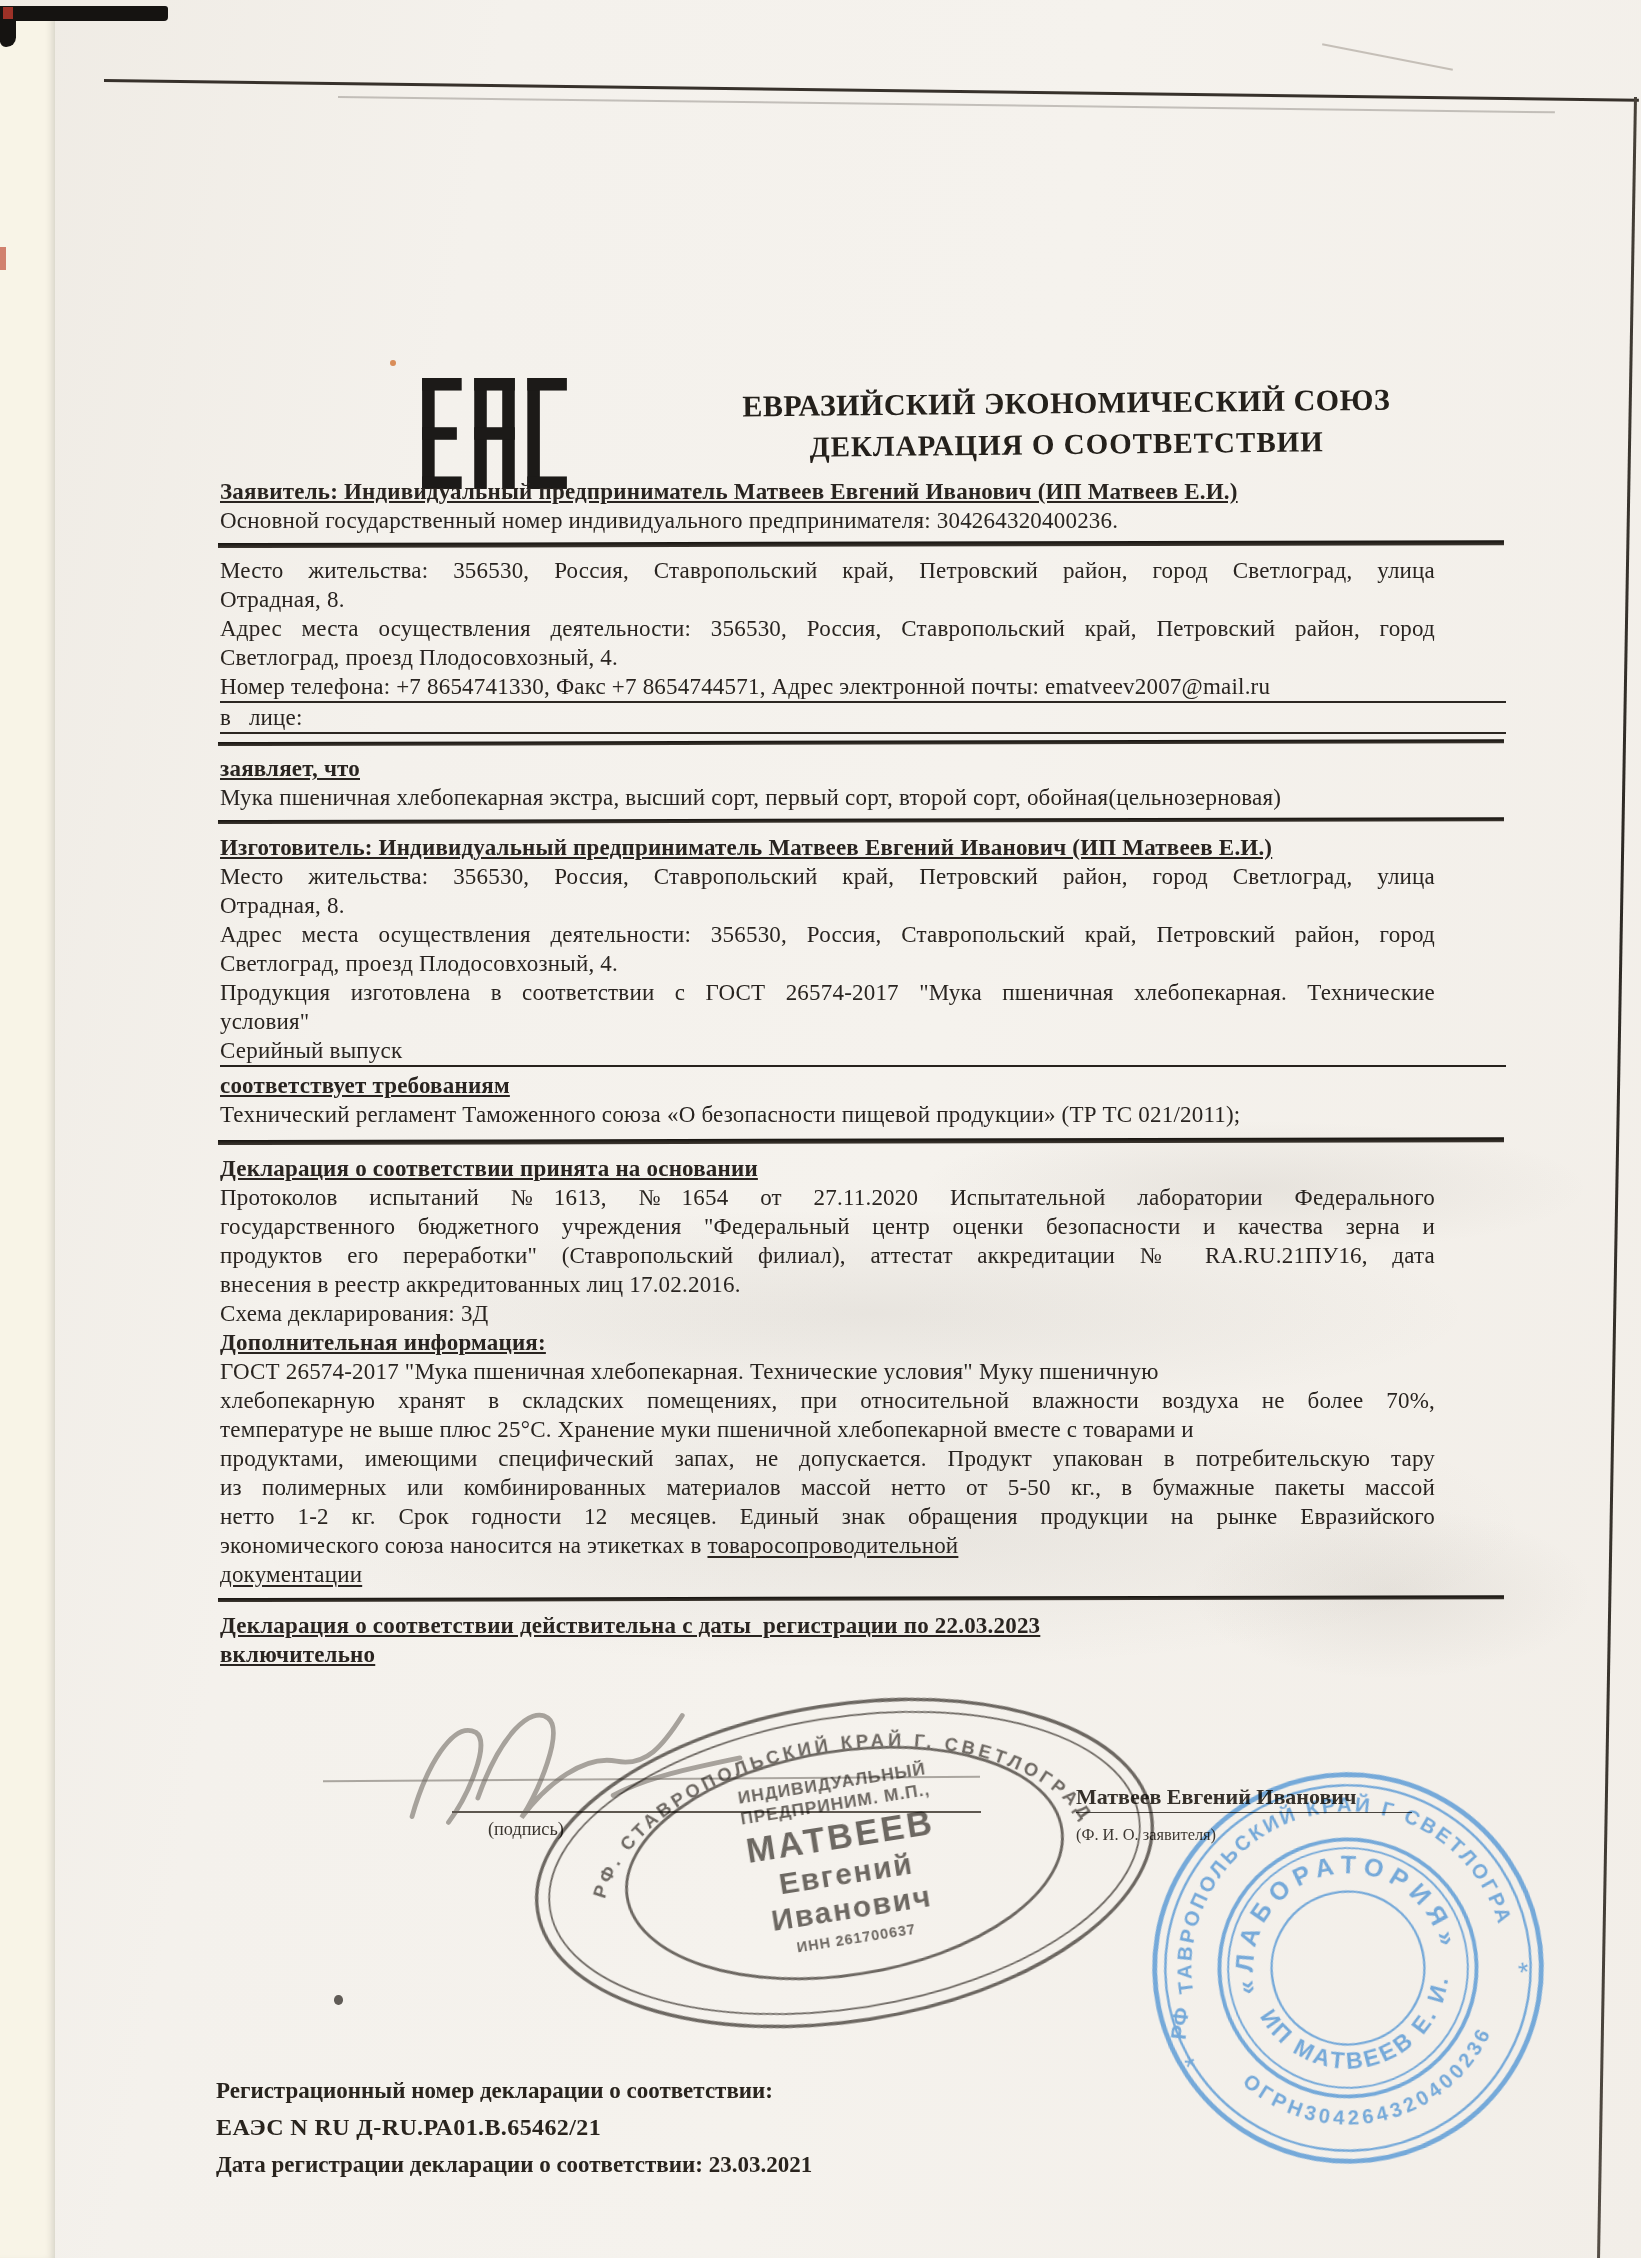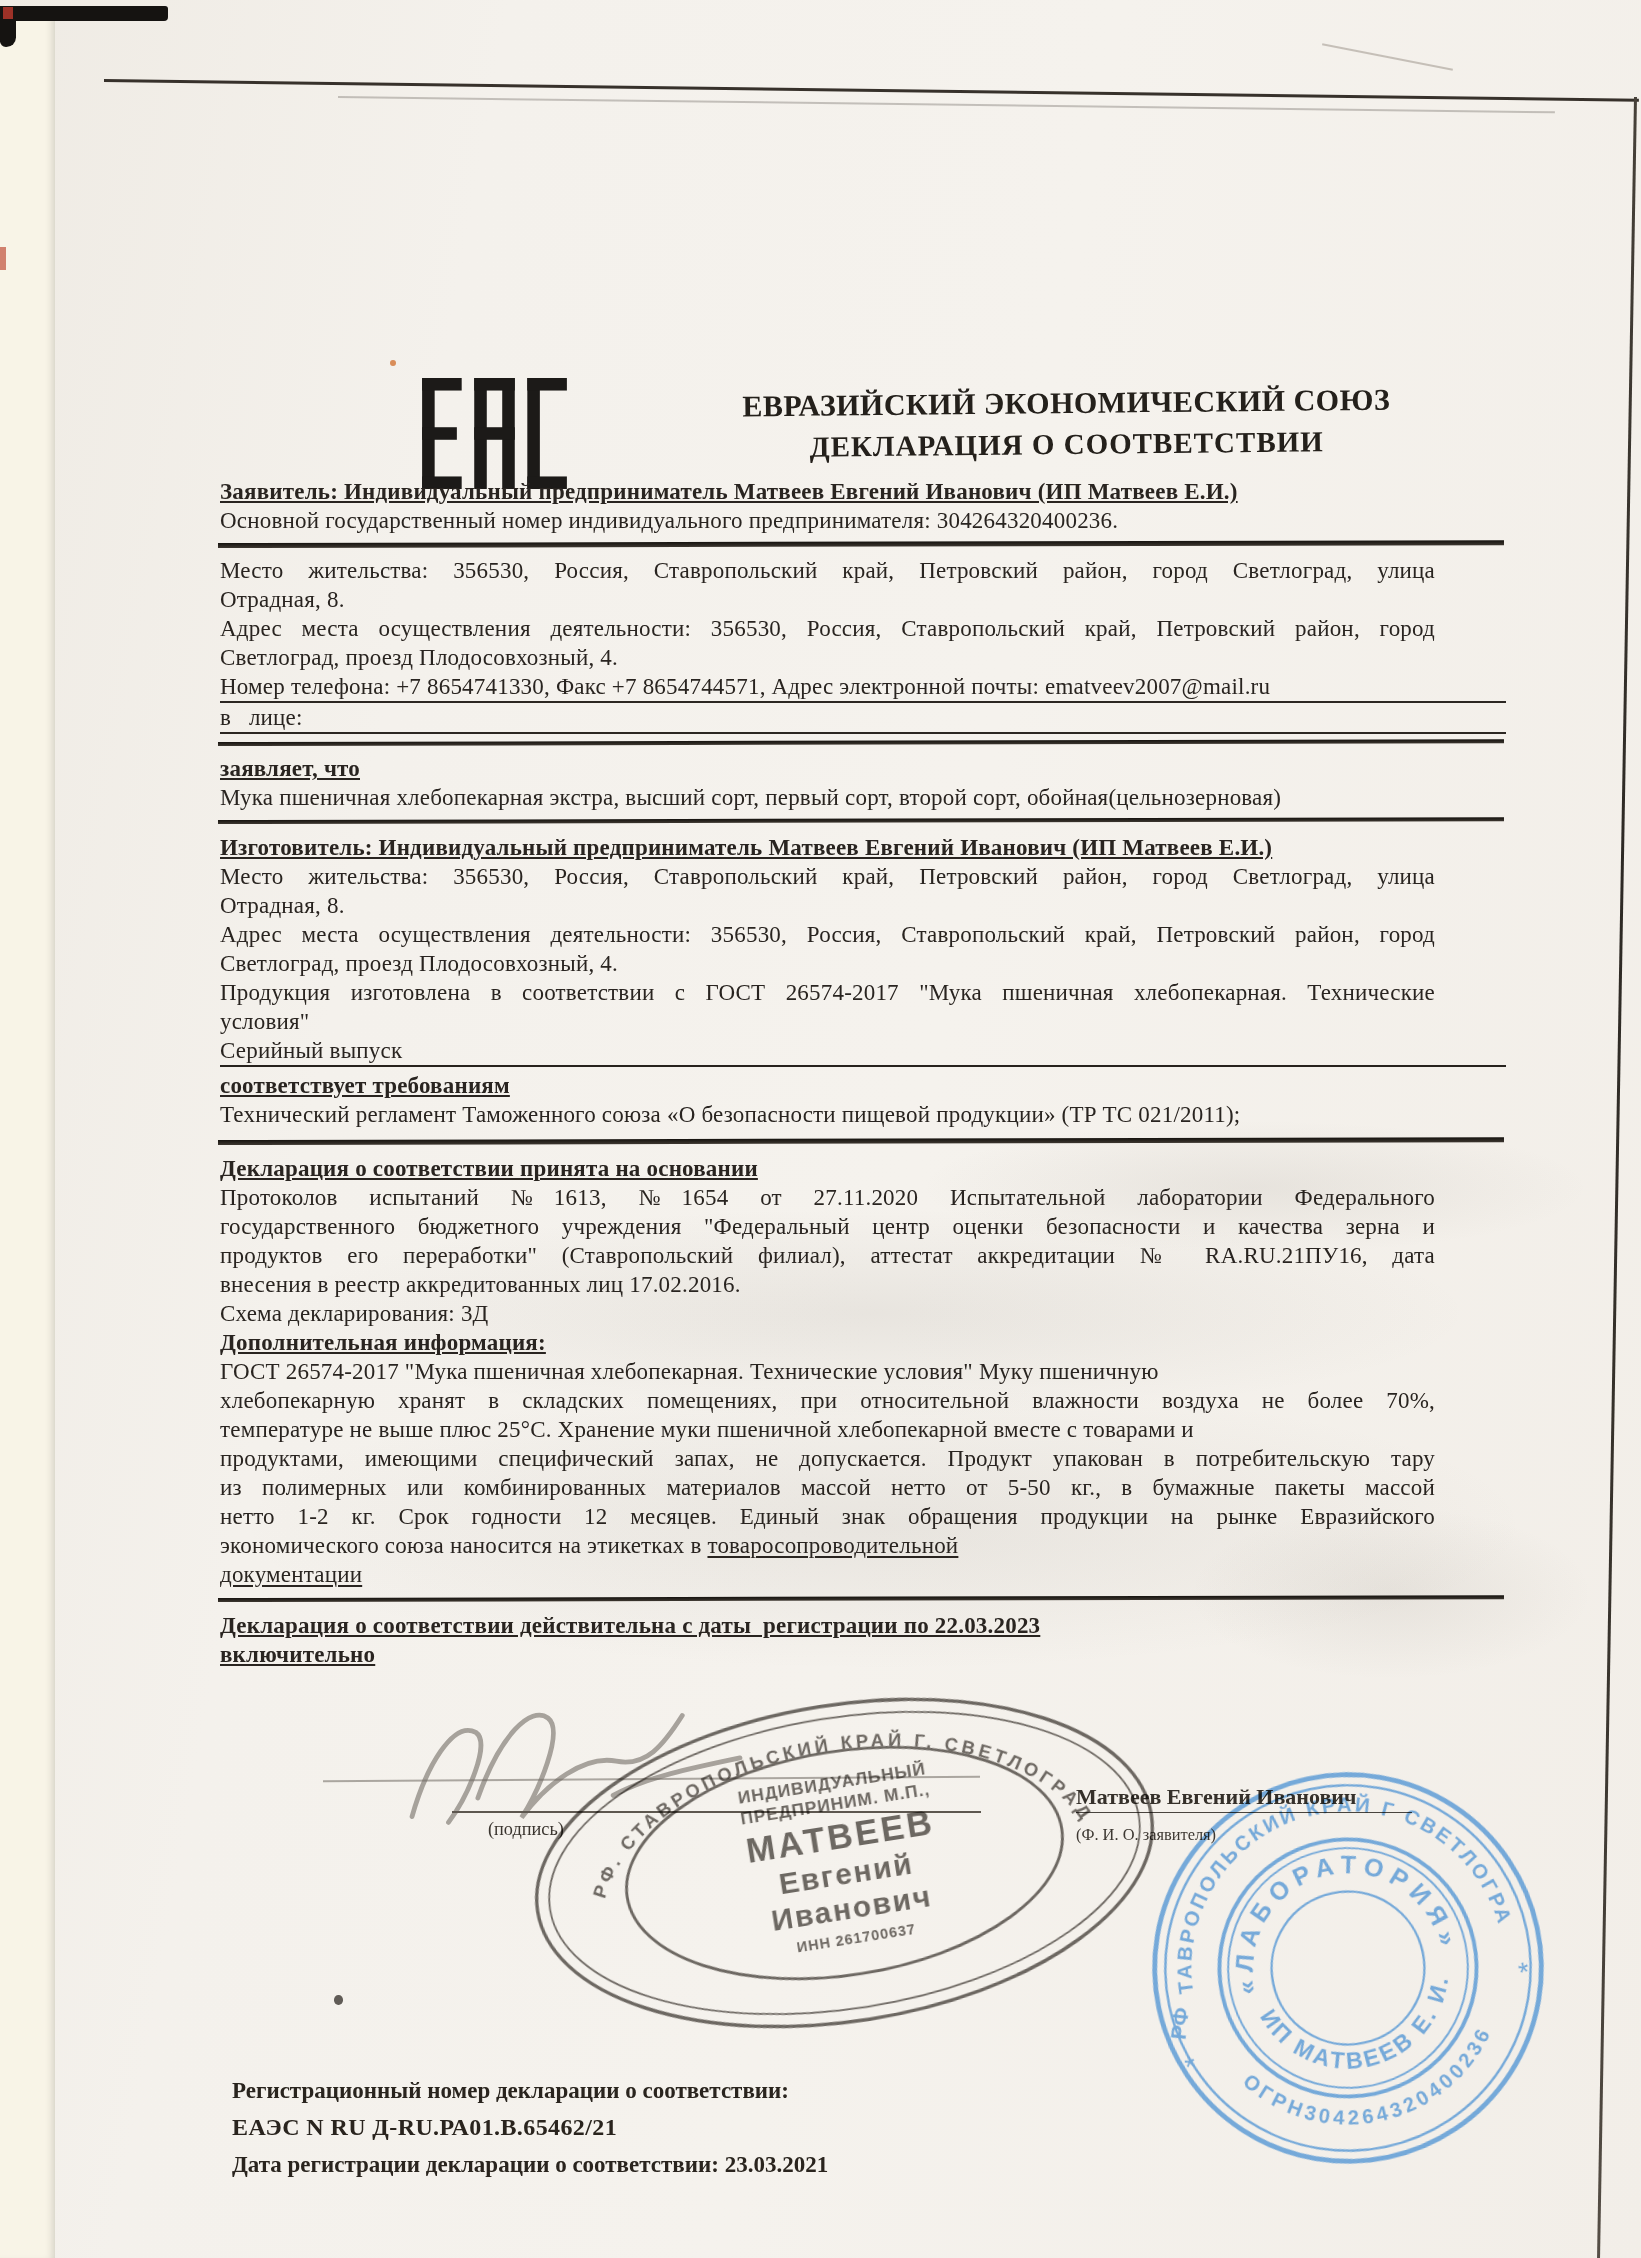--- a/index.html
+++ b/index.html
@@ -48,21 +48,21 @@
   .flourish{position:absolute;left:323px;top:137px;width:657px;height:1.9px;background:rgba(110,104,96,.55);transform:rotate(-0.4deg);}
   .sig-rule{position:absolute;left:452px;top:170px;width:529px;height:2.4px;background:#5d574f;}
   .podpis{position:absolute;left:488px;top:178px;font-size:18.3px;color:#3a352f;}
   .stamp{mix-blend-mode:multiply;filter:blur(0.3px);}
   .black-stamp{position:absolute;left:526px;top:58px;width:637px;height:328px;transform:rotate(-9deg);opacity:.8;}
   .blue-stamp{position:absolute;left:1145px;top:124px;width:406px;height:406px;transform:rotate(-12deg);opacity:.85;}
   .fio-block{position:absolute;left:1076px;top:143px;width:336px;z-index:4;mix-blend-mode:multiply;}
   .fio-name{font-size:22px;font-weight:bold;border-bottom:1.9px solid #49443e;padding-bottom:1.9px;color:#35302a;}
   .fio-label{font-size:16.4px;margin-top:12px;color:#3d3832;}
   
-  .reg-block{position:absolute;left:232px;top:2072px;width:966px;z-index:4;mix-blend-mode:multiply;
+  .reg-block{position:absolute;left:216px;top:2072px;width:966px;z-index:4;mix-blend-mode:multiply;
              font-weight:bold;font-size:23px;line-height:37px;color:#2b2620;}
   .reg-num{font-size:24px;letter-spacing:0.4px;}
   
   .noise{position:absolute;background:radial-gradient(ellipse,rgba(118,110,98,.10),transparent 70%);pointer-events:none;}
 </style>
 </head>
 <body>
 
 <div class="page">
 

